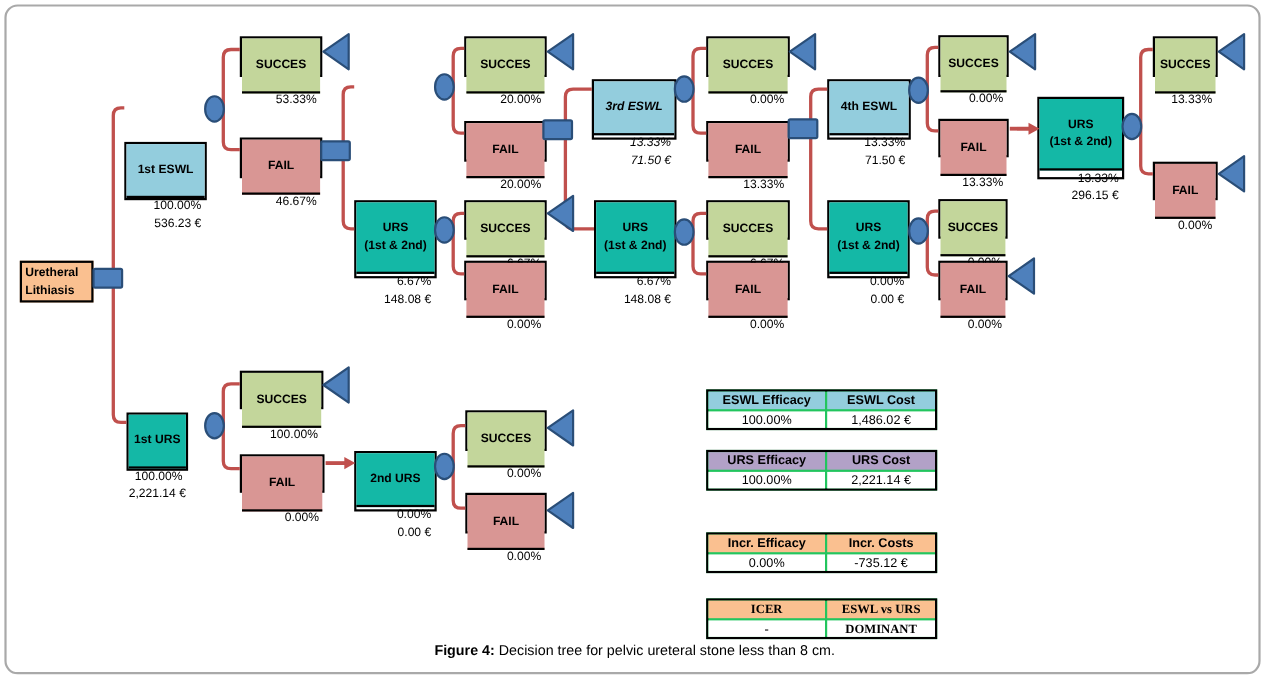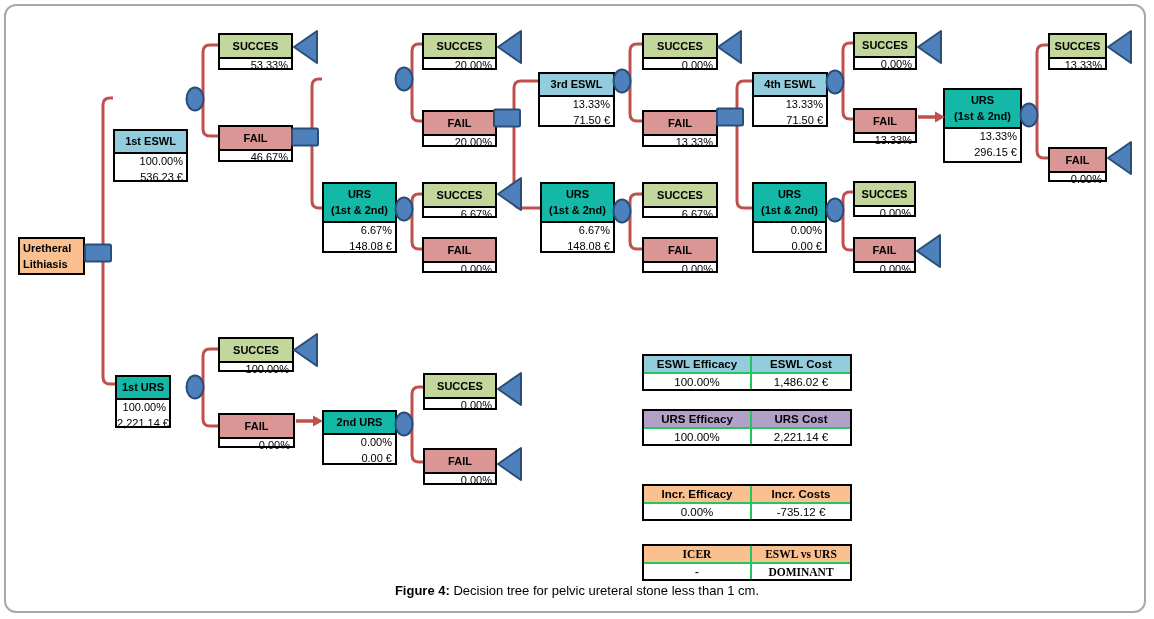--- a/index.html
+++ b/index.html
@@ -5,21 +5,21 @@
   html,body{margin:0;padding:0;background:#fff;}
   body{width:1154px;height:619px;position:relative;overflow:hidden;
        font-family:"Liberation Sans",sans-serif;color:#000;}
   .frame{position:absolute;left:4px;top:4px;width:1138px;height:605px;
          border:2px solid #a9a9a9;border-radius:12px;background:#fff;}
   #nodes{position:absolute;left:0;top:0;width:1154px;height:619px;z-index:1;}
   #overlay{position:absolute;left:0;top:0;z-index:2;pointer-events:none;}
   .node{position:absolute;box-sizing:border-box;border:2.5px solid #000;
         background:#fff;font-size:11px;line-height:15px;}
   .nhdr{font-weight:bold;text-align:center;border-bottom:2.5px solid #000;
-        line-height:16px;padding:3px 1px;white-space:nowrap;}
+        line-height:16px;padding:16px 1px;white-space:nowrap;}
   .nhdr div{line-height:15.5px;white-space:nowrap;}
   .k-eswl .nhdr{background:#93CDDD;line-height:15px;}
   .k-urs  .nhdr{background:#14b8a6;line-height:15px;}
   .k-succes .nhdr{background:#C3D69B;line-height:16px;}
   .k-fail   .nhdr{background:#D99694;line-height:16px;}
   .k-succes .nval,.k-fail .nval{line-height:13px;}
   .k-root{background:#FAC090;}
   .k-root .nhdr{background:transparent;border:none;text-align:left;
                 padding:2px 0 0 3px;line-height:16px;}
   .nval{text-align:right;padding-right:3px;line-height:15.5px;white-space:nowrap;}
@@ -78,21 +78,21 @@
       <div class="nval">20.00%</div>
     </div>
     <div class="node k-succes" style="left: 422px; top: 182px; width: 75px; height: 36px;">
       <div class="nhdr">SUCCES</div>
       <div class="nval">6.67%</div>
     </div>
     <div class="node k-fail" style="left: 422px; top: 237px; width: 75px; height: 36px;">
       <div class="nhdr">FAIL</div>
       <div class="nval">0.00%</div>
     </div>
-    <div class="node k-eswl" style="left: 538px; top: 72px; width: 77px; height: 55px;">
+    <div class="node k-eswl" style="left: 538px; top: 72px; width: 77px; height: 55px; font-style: italic;">
       <div class="nhdr">3rd ESWL</div>
       <div class="nval">13.33%</div>
       <div class="nval">71.50 €</div>
     </div>
     <div class="node k-urs" style="left: 540px; top: 182px; width: 75px; height: 71px;">
       <div class="nhdr">
         <div>URS</div>
         <div>(1st &amp; 2nd)</div>
       </div>
       <div class="nval">6.67%</div>
@@ -269,14 +269,14 @@
 </div>
 
 <div class="stable t-or t-bold" style="left:642px;top:544px;font-family:Liberation Serif, serif;">
   <div class="cell h">ICER</div>
   <div class="cell h">ESWL vs URS</div>
   <div class="cell v">-</div>
   <div class="cell v">DOMINANT</div>
 </div>
 
 <div class="caption">
-  <b>Figure 4:</b><span> Decision tree for pelvic ureteral stone less than 1 cm.</span>
+  <b>Figure 4:</b><span> Decision tree for pelvic ureteral stone less than 8 cm.</span>
 </div>
 
 </body></html>

